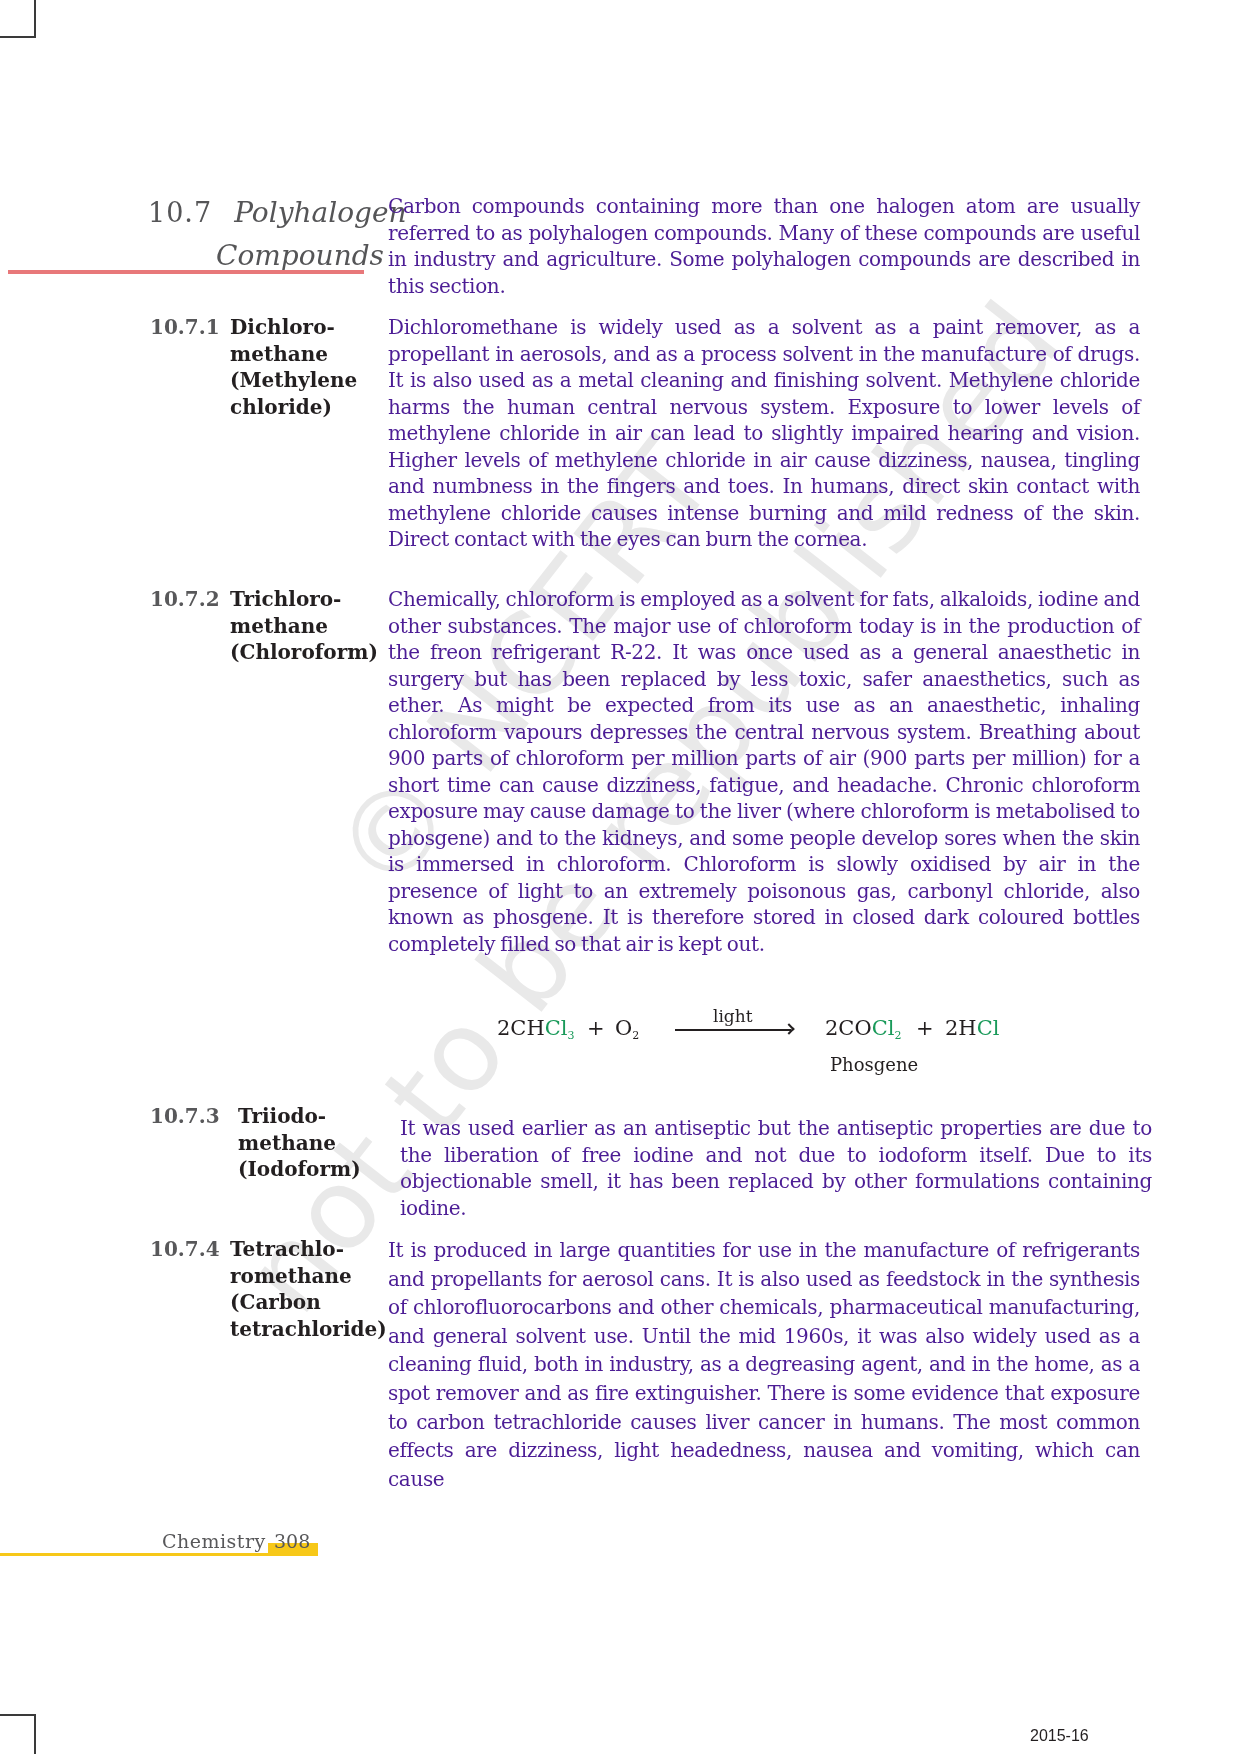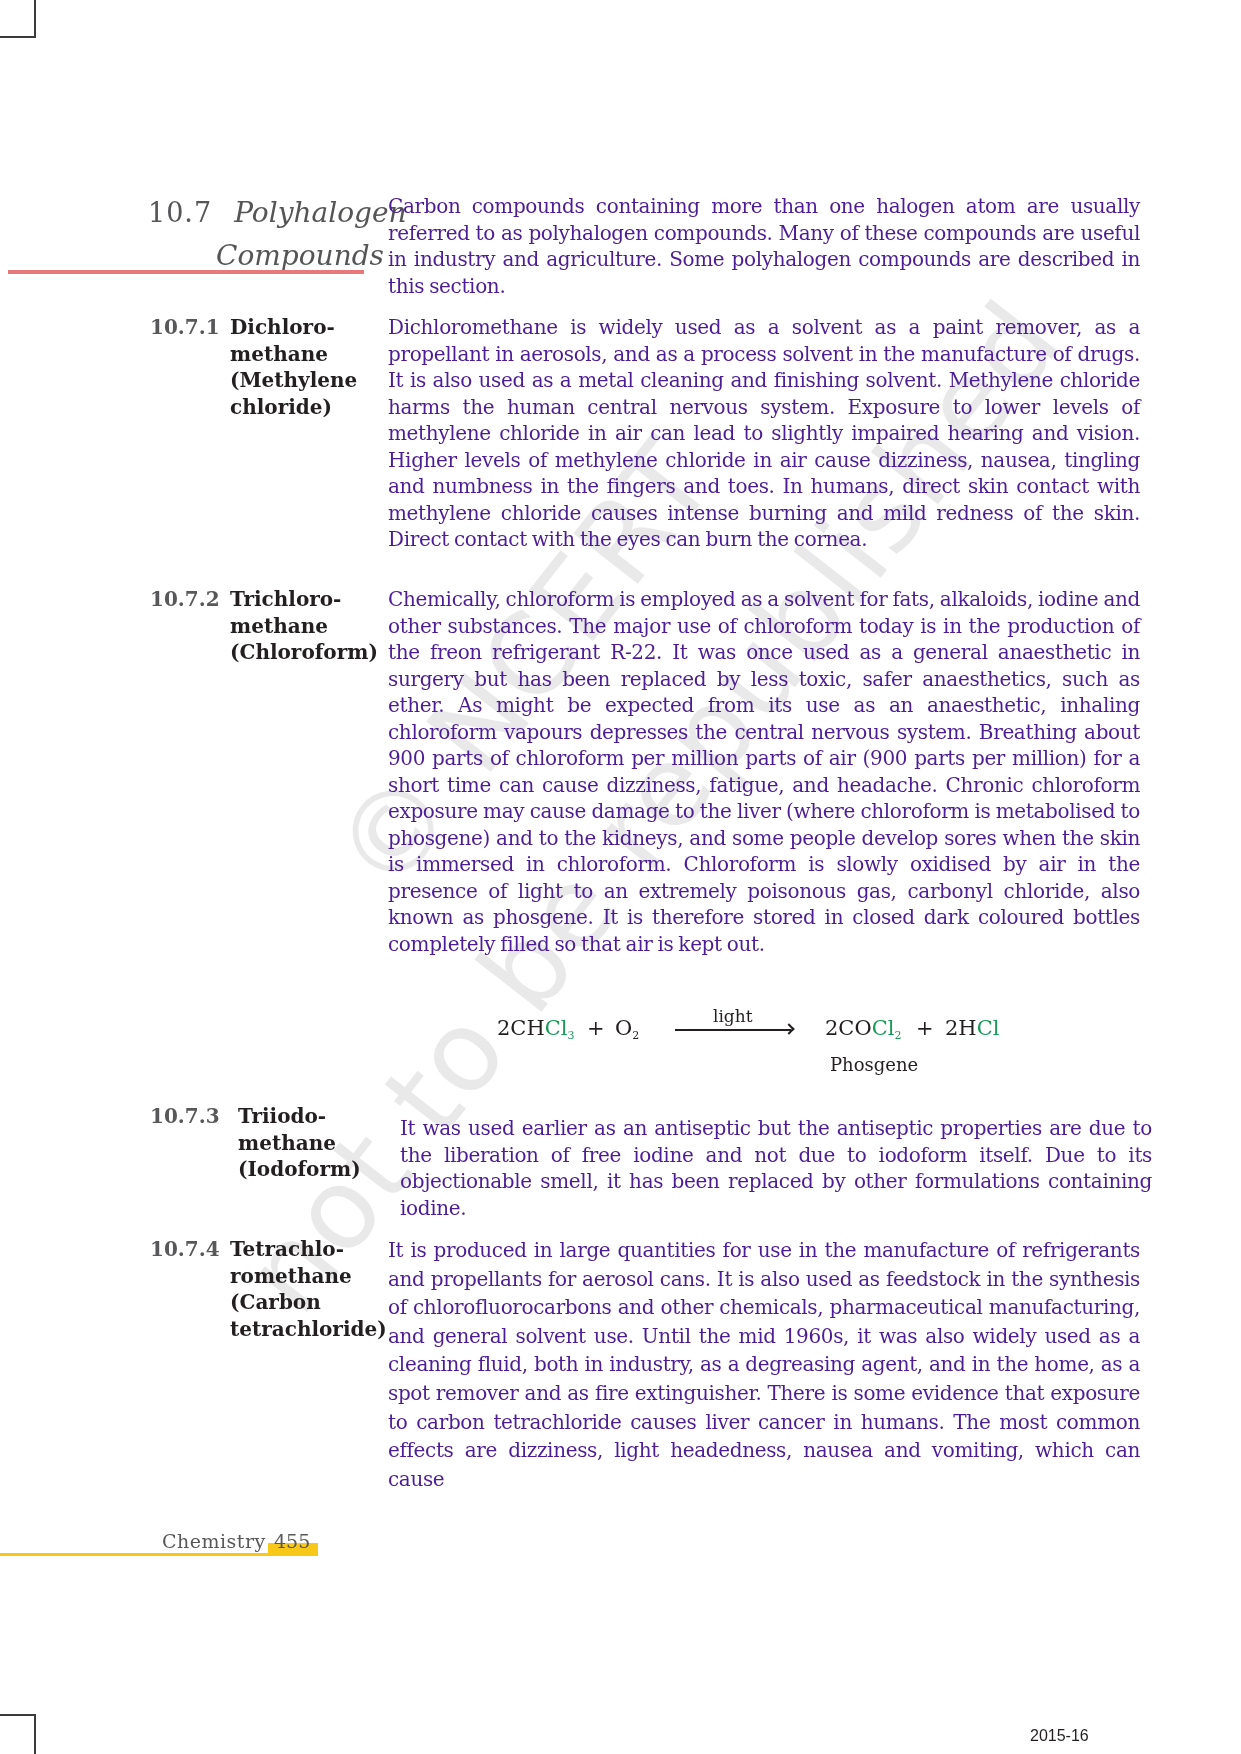--- a/index.html
+++ b/index.html
@@ -84,14 +84,14 @@
 <p class="para" style="top:1103px;margin:12px;">It was used earlier as an antiseptic but the antiseptic properties are due to the liberation of free iodine and not due to iodoform itself. Due to its objectionable smell, it has been replaced by other formulations containing iodine.</p>
 
 <div class="sub-heading wide" style="top:1236px;">
   <span class="sub-num">10.7.4</span><span class="sub-title"><span>Tetrachlo-</span><br><span>romethane</span><br><span>(Carbon</span><br><span>tetrachloride)</span></span>
 </div>
 <p class="para" style="top:1236px;margin:0;line-height:28.6px;">It is produced in large quantities for use in the manufacture of refrigerants and propellants for aerosol cans. It is also used as feedstock in the synthesis of chlorofluorocarbons and other chemicals, pharmaceutical manufacturing, and general solvent use. Until the mid 1960s, it was also widely used as a cleaning fluid, both in industry, as a degreasing agent, and in the home, as a spot remover and as fire extinguisher. There is some evidence that exposure to carbon tetrachloride causes liver cancer in humans. The most common effects are dizziness, light headedness, nausea and vomiting, which can cause</p>
 
 <div class="footer-rule"></div>
 <div class="footer-page-bg"></div>
 <span class="footer-subject">Chemistry</span>
-<span class="footer-page">455</span>
+<span class="footer-page">308</span>
 <span class="year">2015-16</span>
 
 </body></html>

